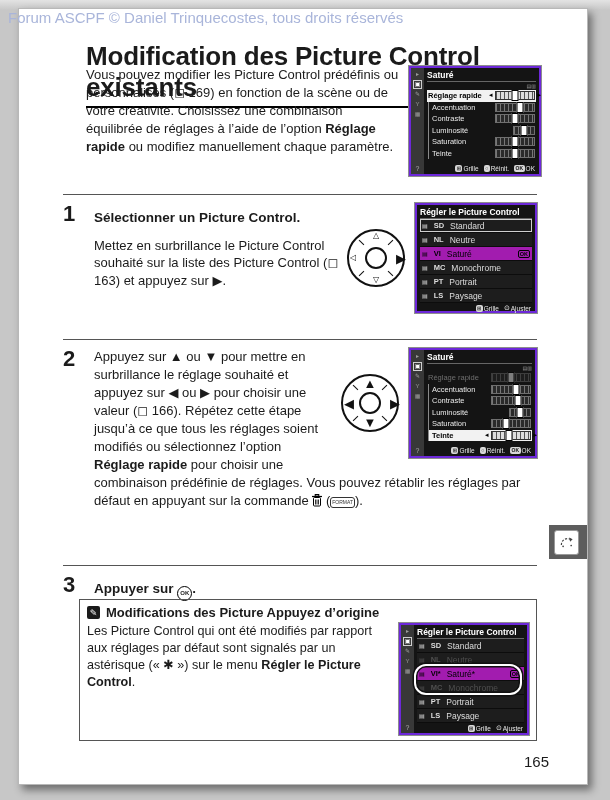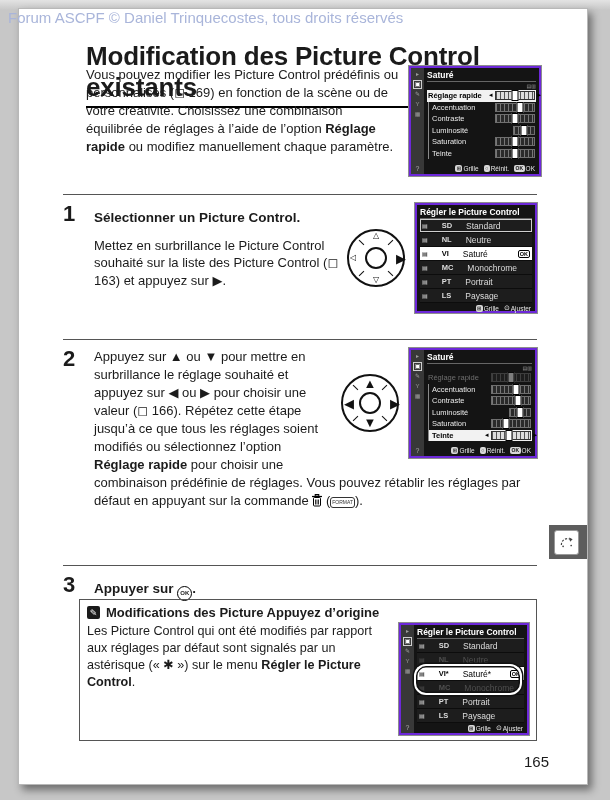--- a/index.html
+++ b/index.html
@@ -73,24 +73,24 @@
   .qa-row.dim .qa-slider{opacity:.45;}
   .qa-slider.short{width:20px;}
   .knob{position:absolute;top:-2px;width:5px;height:9px;background:#fff;
         border:1px solid #000;transform:translateX(-50%);}
   .qa-slider.caps::before,.qa-slider.caps::after{
         position:absolute;top:-2px;font-size:7px;line-height:9px;color:currentColor;}
   .qa-slider.caps::before{content:"◂";left:-7px;}
   .qa-slider.caps::after{content:"▸";right:-7px;}
 
   .pl-rows{display:flex;flex-direction:column;position:relative;}
-  .pl-row{height:13px;display:flex;align-items:center;gap:14px;font-size:8.5px;
+  .pl-row{height:13px;display:flex;align-items:center;gap:6px;font-size:8.5px;
           padding:0 2px;background:#1d1d1d;border-bottom:1px solid #0c0c0c;color:#ddd;}
   .pl-row.framed{box-shadow:inset 0 0 0 1px #cfcfcf;}
-  .pl-row.sel{background:#ffffff;color:#000;}
+  .pl-row.sel{background:#a21caf;color:#000;}
   .pl-row.obs{color:#4f4f4f;}
   .pl-ic{font-size:6px;line-height:8px;}
   .pl-code{font-size:7.5px;}
   .pl-label{white-space:nowrap;overflow:hidden;}
   .ok-badge{margin-left:auto;border:1px solid currentColor;border-radius:2px;
             font-size:5.5px;padding:0 1px;font-weight:bold;}
   .callout{position:absolute;left:-3px;right:2px;top:25px;height:27px;
            border:2.5px solid #fff;border-radius:12px;
            box-shadow:0 0 0 1.5px #111, inset 0 0 0 1.5px #111;pointer-events:none;}
   .lcd-footer{margin-top:auto;display:flex;justify-content:flex-end;align-items:center;

